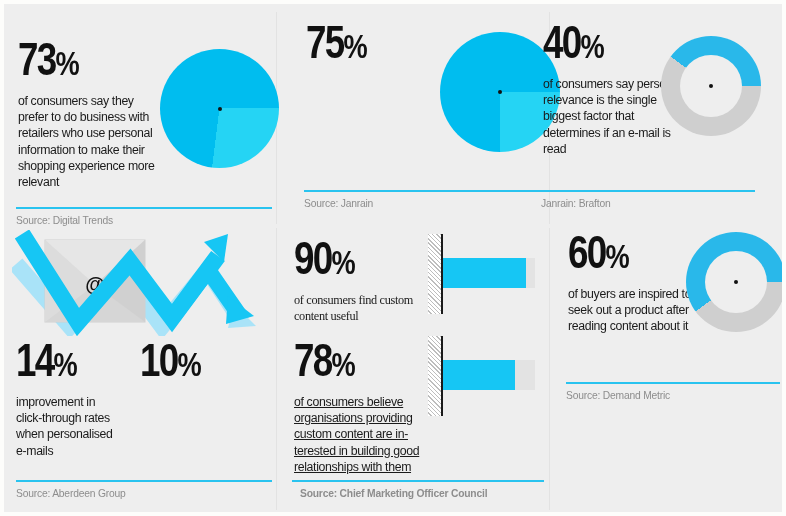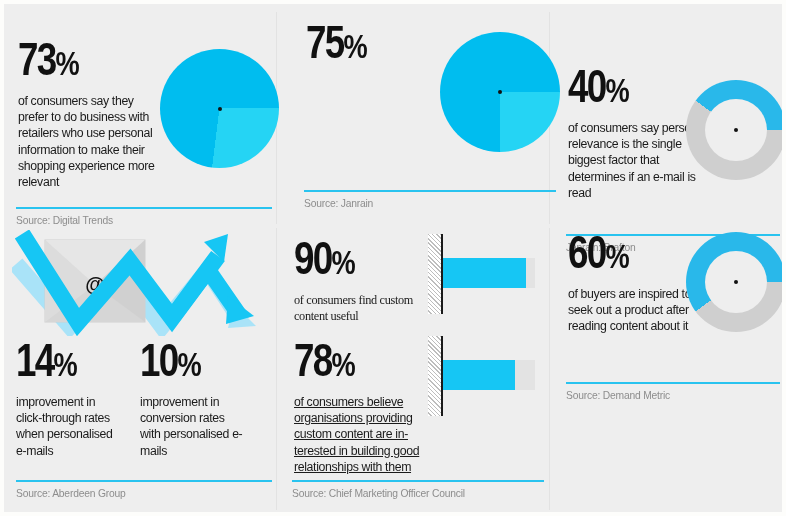--- a/index.html
+++ b/index.html
@@ -104,21 +104,21 @@
     <div class="panel" style="left:296px;top:14px;width:256px;height:206px;">
       <div class="bignum" style="position:absolute;left:6px;top:2px;"><span>75</span><span class="pct">%</span></div>
       <div class="pie" style="position:absolute;left:140px;top:14px;width:120px;height:120px;
             background:conic-gradient(from 90deg, #25d4f4 0deg 90deg, #00bdef 90deg 360deg);">
         <span class="dot"></span>
       </div>
       <div class="rule" style="position:absolute;left:4px;top:172px;width:252px;"></div>
       <div class="source" style="position:absolute;left:4px;top:180px;">Source: Janrain</div>
     </div>
 
-    <div class="panel" style="left:558px;top:14px;width:220px;height:206px;margin-top:44px;">
+    <div class="panel" style="left:533px;top:14px;width:220px;height:206px;">
       <div class="bignum" style="position:absolute;left:6px;top:2px;"><span>40</span><span class="pct">%</span></div>
       <div class="blurb" style="position:absolute;left:6px;top:58px;width:150px;">of consumers say personal relevance is the single biggest factor that determines if an e-mail is read</div>
       <div class="donut" style="position:absolute;left:124px;top:18px;width:100px;height:100px;
             background:conic-gradient(from 90deg, #cfcfcf 0deg 216deg, #29b8ea 216deg 360deg);">
         <span class="hole" style="width:62px;height:62px;"></span>
         <span class="dot"></span>
       </div>
       <div class="rule" style="position:absolute;left:4px;top:172px;width:214px;"></div>
       <div class="source" style="position:absolute;left:4px;top:180px;">Janrain:  Brafton</div>
     </div>
@@ -145,21 +145,20 @@
 
           <path d="M160 88 L196 40 L228 86" fill="none" stroke="#16c6f4" stroke-width="16"></path>
           <polygon points="216,66 242,86 214,94" fill="#16c6f4"></polygon>
         </svg>
       </div>
 
       <div class="bignum" style="position:absolute;left:4px;top:108px;"><span>14</span><span class="pct">%</span></div>
       <div class="blurb" style="position:absolute;left:4px;top:164px;width:108px;">improvement in click-through rates when personalised e-mails</div>
 
       <div class="bignum" style="position:absolute;left:128px;top:108px;"><span>10</span><span class="pct">%</span></div>
-      <div class="blurb" style="position:absolute;left:128px;top:164px;width:108px;">improvement in conversion rates with personalised e-mails</div>
 
       <div class="rule" style="position:absolute;left:4px;top:250px;width:256px;"></div>
       <div class="source" style="position:absolute;left:4px;top:258px;">Source: Aberdeen Group</div>
     </div>
 
     <div class="panel" style="left:284px;top:226px;width:256px;height:282px;">
 
       <div class="bignum" style="position:absolute;left:6px;top:6px;"><span>90</span><span class="pct">%</span></div>
       <div class="blurb" style="position:absolute;left:6px;top:62px;width:138px;font-family:Liberation Serif, serif;">of consumers find custom content useful</div>
       <div class="barwrap" style="position:absolute;left:140px;top:4px;width:110px;height:80px;">
@@ -172,21 +171,21 @@
       <div class="bignum" style="position:absolute;left:6px;top:108px;"><span>78</span><span class="pct">%</span></div>
       <div class="blurb" style="position:absolute;left:6px;top:164px;width:142px;text-decoration:underline;">of consumers believe organisations providing custom content are in-terested in building  good relationships with them</div>
       <div class="barwrap" style="position:absolute;left:140px;top:106px;width:110px;height:80px;">
         <span class="axis"></span>
         <span class="axisline"></span>
         <span class="bartrack" style="left:15px;top:24px;width:92px;height:30px;"></span>
         <span class="barfill" style="left:15px;top:24px;width:71.8px;height:30px;"></span>
       </div>
 
       <div class="rule" style="position:absolute;left:4px;top:250px;width:252px;"></div>
-      <div class="source" style="position:absolute;left:4px;top:258px;">Source: Chief Marketing Officer Council</div>
+      <div class="source" style="position:absolute;left:12px;top:258px;font-weight:bold;">Source: Chief Marketing Officer Council</div>
     </div>
 
     <div class="panel" style="left:558px;top:220px;width:220px;height:282px;">
       <div class="bignum" style="position:absolute;left:6px;top:6px;"><span>60</span><span class="pct">%</span></div>
       <div class="blurb" style="position:absolute;left:6px;top:62px;width:142px;">of buyers are inspired to seek out a product after reading content about it</div>
       <div class="donut" style="position:absolute;left:124px;top:8px;width:100px;height:100px;
             background:conic-gradient(from 90deg, #cfcfcf 0deg 144deg, #29b8ea 144deg 360deg);">
         <span class="hole" style="width:62px;height:62px;"></span>
         <span class="dot"></span>
       </div>

